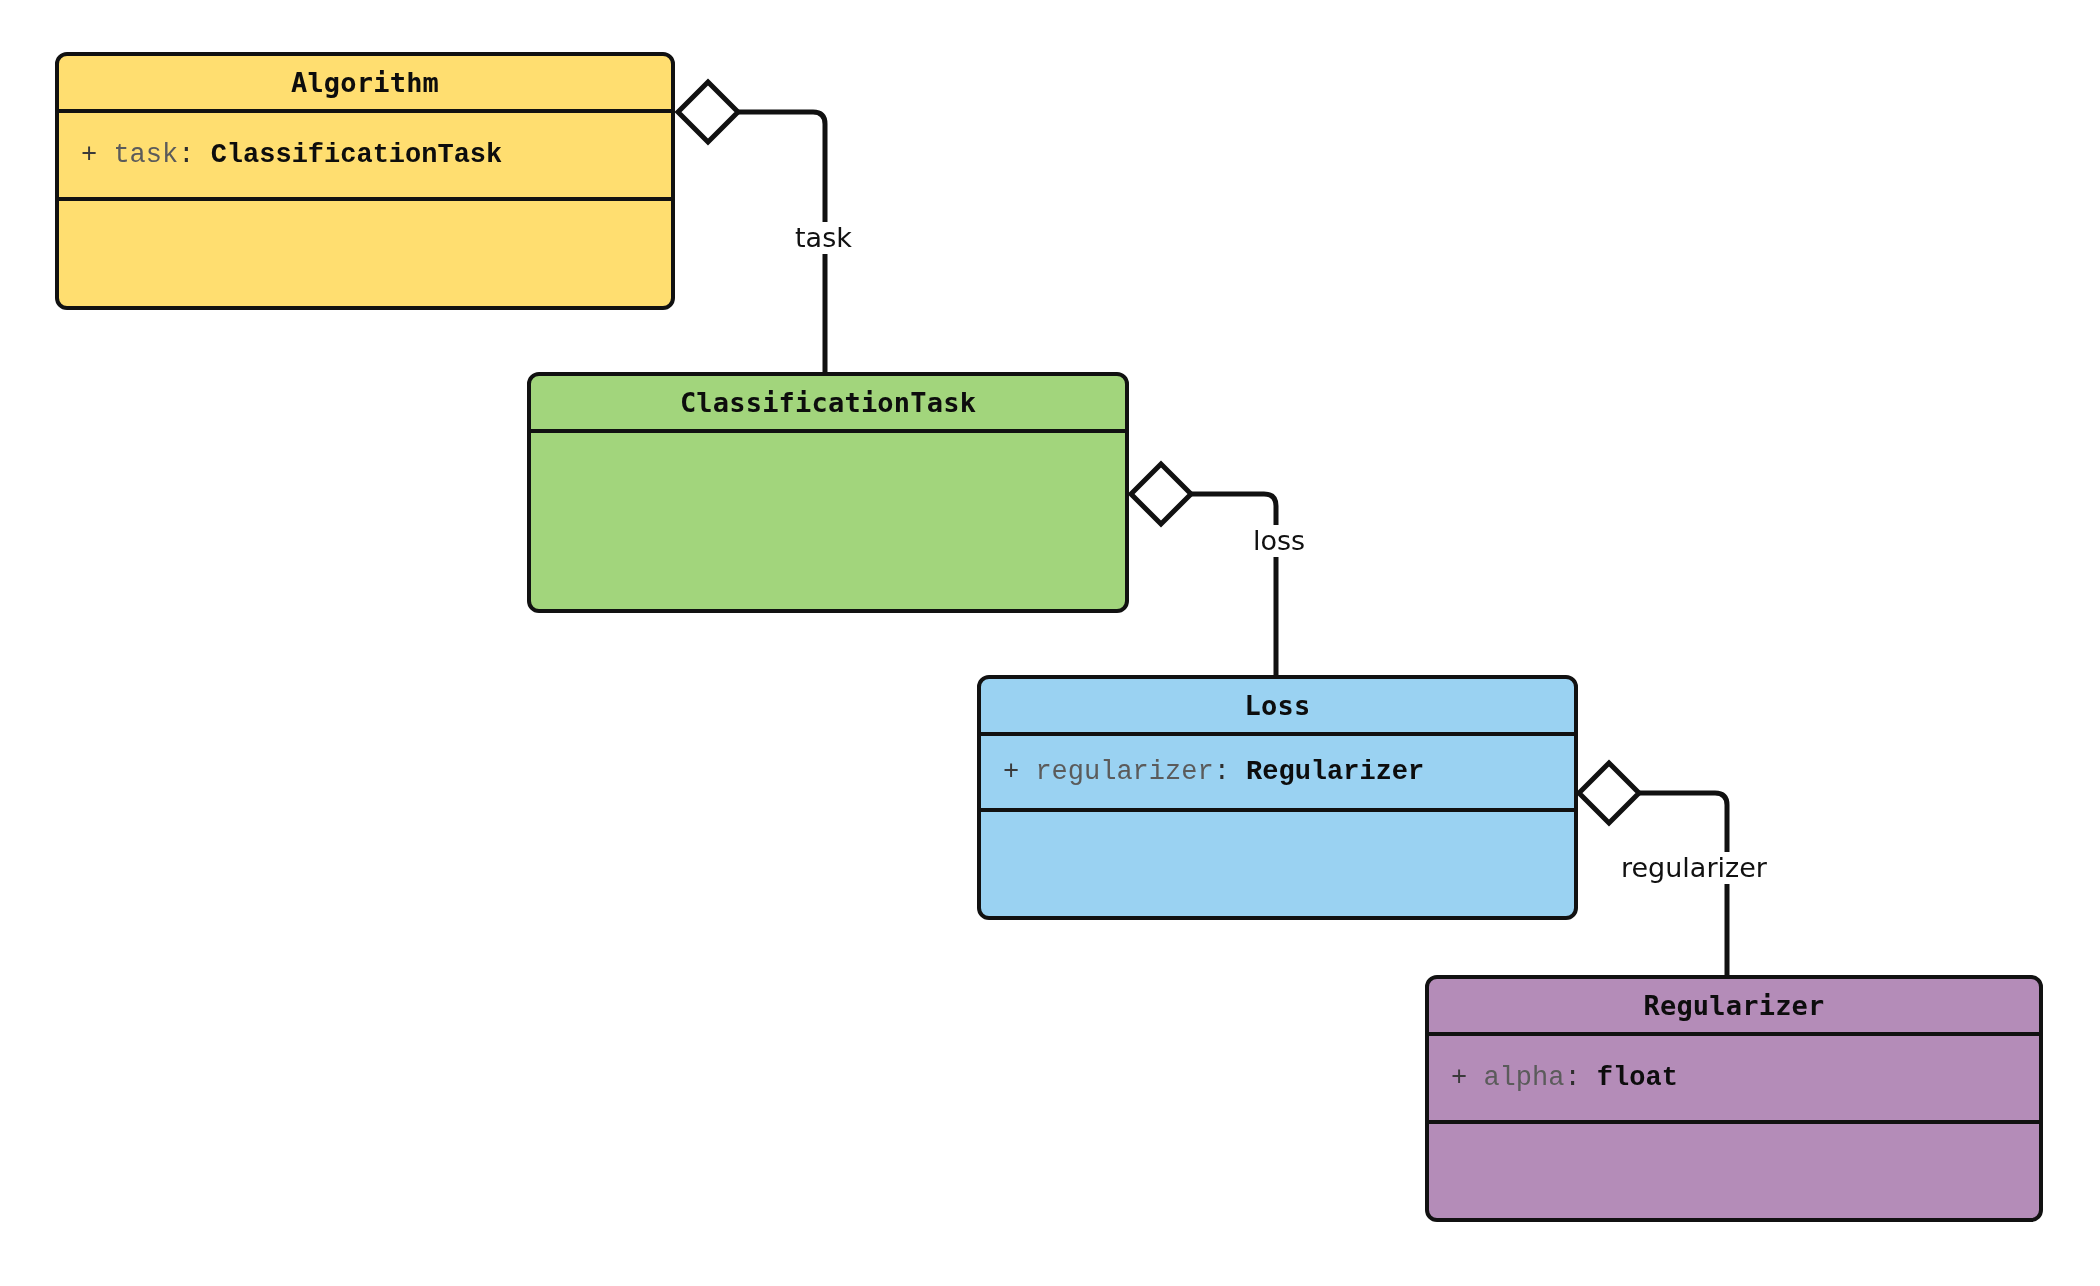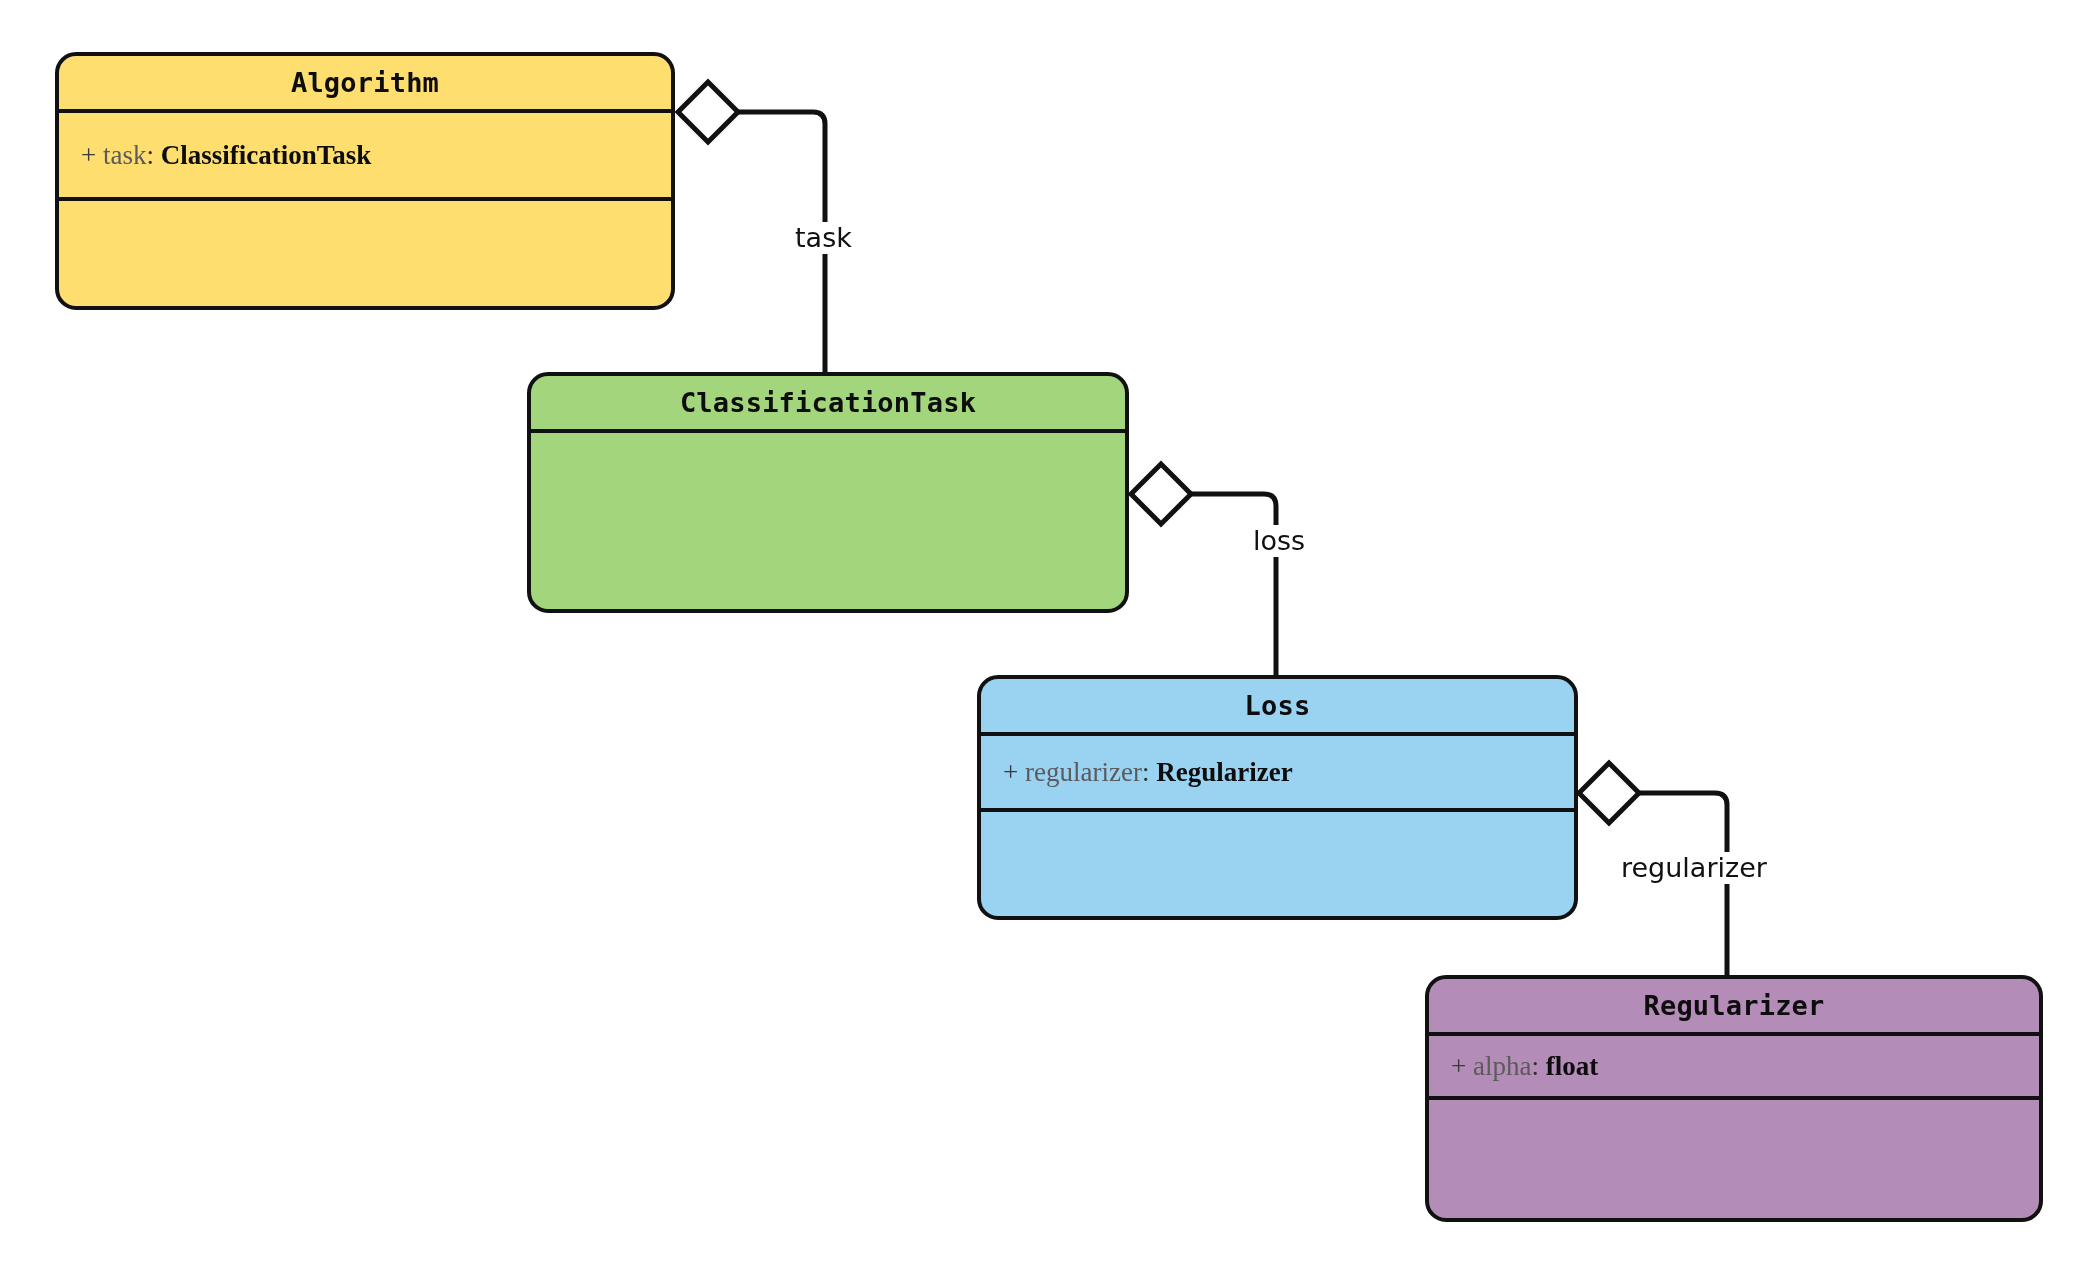--- a/index.html
+++ b/index.html
@@ -14,21 +14,21 @@
     background: #ffffff;
     overflow: hidden;
     font-family: "DejaVu Sans", sans-serif;
   }
 
   
   .uml-class {
     position: absolute;
     box-sizing: border-box;
     border: 4px solid #111111;
-    border-radius: 21px;
+    border-radius: 12px;
     overflow: hidden;
     background: #ffffff;
     z-index: 3;
   }
   .uml-title {
     box-sizing: border-box;
     width: 100%;
     text-align: center;
     font-family: "DejaVu Sans Mono", monospace;
     font-weight: bold;
@@ -42,21 +42,21 @@
   }
   .uml-attrs {
     box-sizing: border-box;
     width: 100%;
     display: flex;
     align-items: center;
     border-bottom: 4px solid #111111;
     padding-left: 22px;
   }
   .uml-attr-line {
-    font-family: Liberation Serif, serif;
+    font-family: Liberation Mono, monospace;
     font-size: 27px;
     white-space: nowrap;
     line-height: 1;
   }
   .attr-vis {
     color: #3a3a3a;
     font-weight: normal;
   }
   .attr-name {
     color: #5b5b5b;
@@ -147,21 +147,21 @@
     <div class="uml-attrs" style="height:76px;">
       <div class="uml-attr-line">
         <span class="attr-vis">+</span><span>&nbsp;</span><span class="attr-name">regularizer</span><span class="attr-colon">:</span><span>&nbsp;</span><span class="attr-type">Regularizer</span>
       </div>
     </div>
     <div class="uml-methods"></div>
   </div>
 
   <div class="uml-class" style="left:1425px; top:975px; width:618px; height:247px; background:#B48CB8;">
     <div class="uml-title" style="height:57px;">Regularizer</div>
-    <div class="uml-attrs" style="height:64px;">
+    <div class="uml-attrs" style="height:88px;">
       <div class="uml-attr-line">
         <span class="attr-vis">+</span><span>&nbsp;</span><span class="attr-name">alpha</span><span class="attr-colon">:</span><span>&nbsp;</span><span class="attr-type">float</span>
       </div>
     </div>
     <div class="uml-methods"></div>
   </div>
 
 </div>
 
 </body></html>

